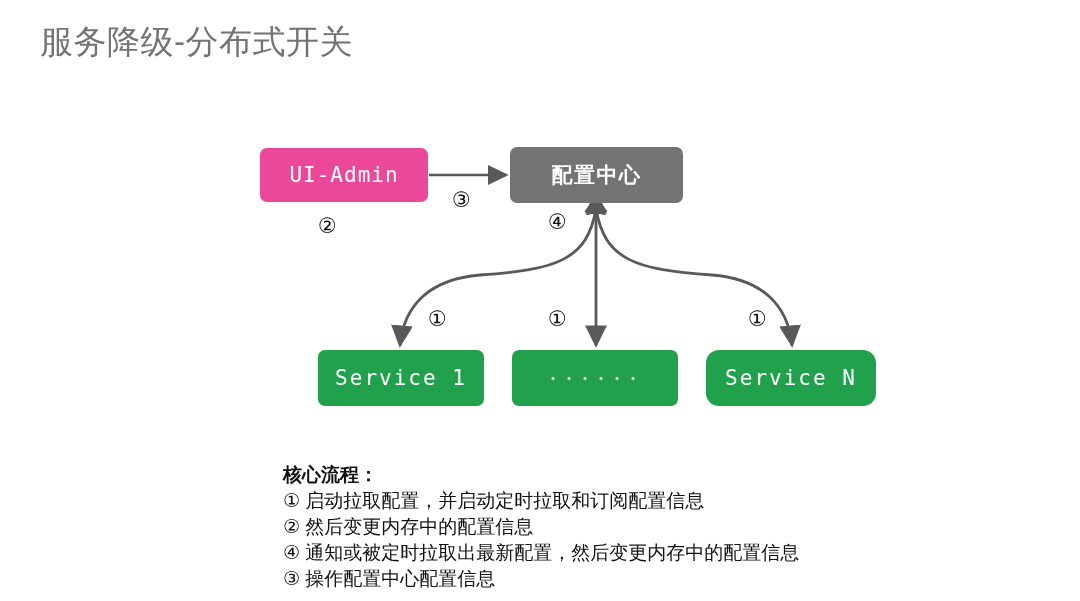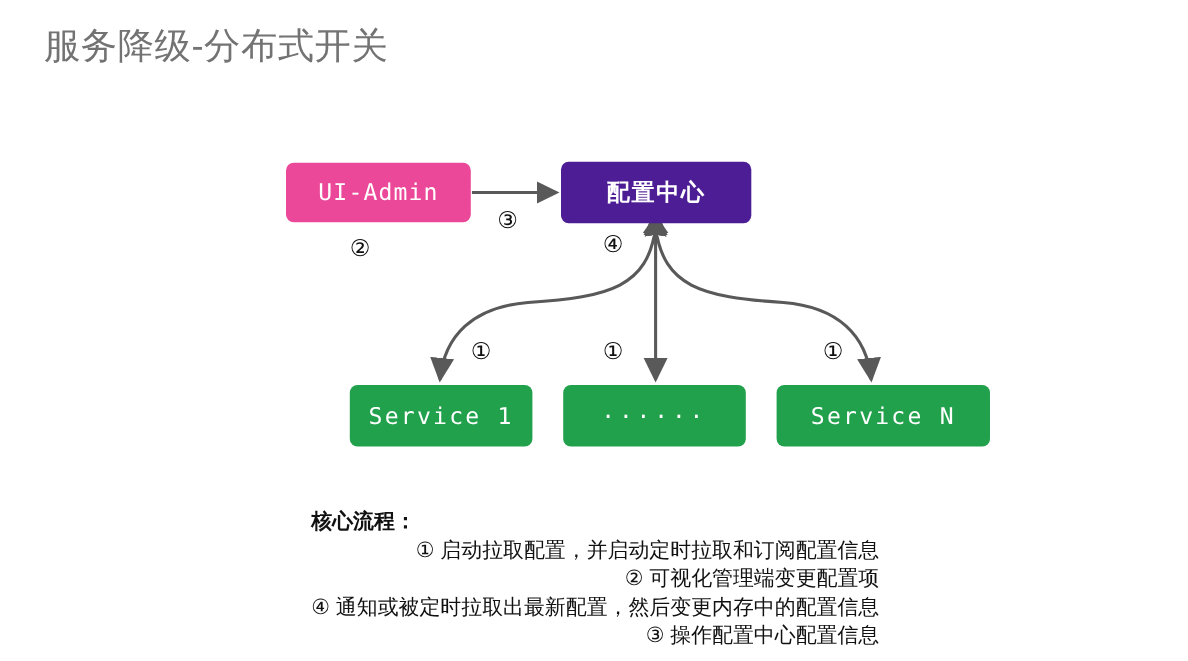--- a/index.html
+++ b/index.html
@@ -77,38 +77,38 @@
     color: #ffffff;
     letter-spacing: 1px;
   }
 
   
   #node-config-center {
     left: 510px;
     top: 147px;
     width: 173px;
     height: 56px;
-    background: #4c1d95;
+    background: #737373;
   }
   #node-config-center .node-label {
     font-size: 21px;
     font-weight: 700;
     color: #ffffff;
     letter-spacing: 1.5px;
   }
 
   
   .service-node {
     top: 350px;
     height: 56px;
     background: #22a14c;
   }
   #node-service-1 { left: 318px; width: 166px; text-align: right; }
   #node-service-mid { left: 512px; width: 166px; }
-  #node-service-n { left: 706px; width: 194px; }
+  #node-service-n { left: 706px; width: 170px; border-radius: 13px; }
   .service-node .node-label {
     font-family: "DejaVu Sans Mono", "Liberation Mono", monospace;
     font-size: 21px;
     color: #ffffff;
     letter-spacing: 2px;
   }
   #node-service-mid .node-label {
     letter-spacing: 4px;
     font-size: 20px;
   }
@@ -140,21 +140,20 @@
     margin-top: 32px;
   }
   #notes .note-heading {
     font-weight: 700;
     display: block;
     white-space: nowrap;
   }
   #notes .note-line {
     display: block;
     white-space: nowrap;
-    text-align: right;
   }
 </style>
 </head>
 <body>
 
 <div id="slide">
 
   <div id="slide-title">服务降级-分布式开关</div>
 
   <div id="diagram">
@@ -208,18 +207,18 @@
 
     <div class="step-marker" id="step-1-mid">①</div>
 
     <div class="step-marker" id="step-1-right">①</div>
 
   </div>
 
   <div id="notes">
     <span class="note-heading">核心流程：</span>
     <span class="note-line">① 启动拉取配置，并启动定时拉取和订阅配置信息</span>
-    <span class="note-line">② 可视化管理端变更配置项</span>
+    <span class="note-line">② 然后变更内存中的配置信息</span>
     <span class="note-line">④ 通知或被定时拉取出最新配置，然后变更内存中的配置信息</span>
     <span class="note-line">③ 操作配置中心配置信息</span>
   </div>
 
 </div>
 
 </body></html>

